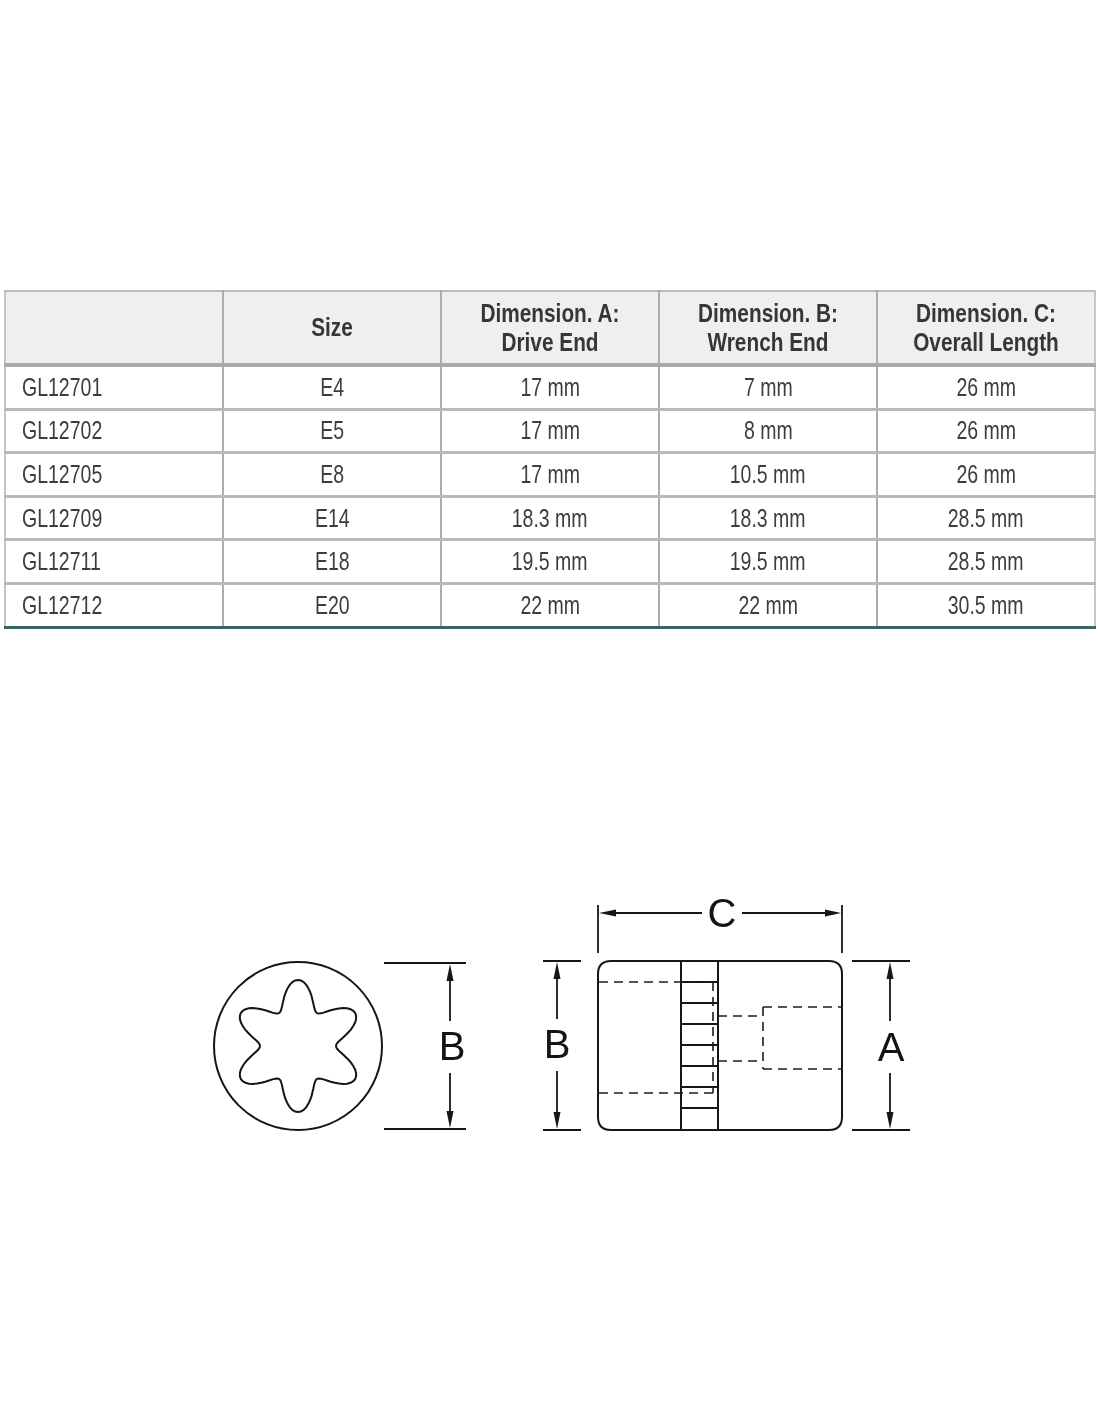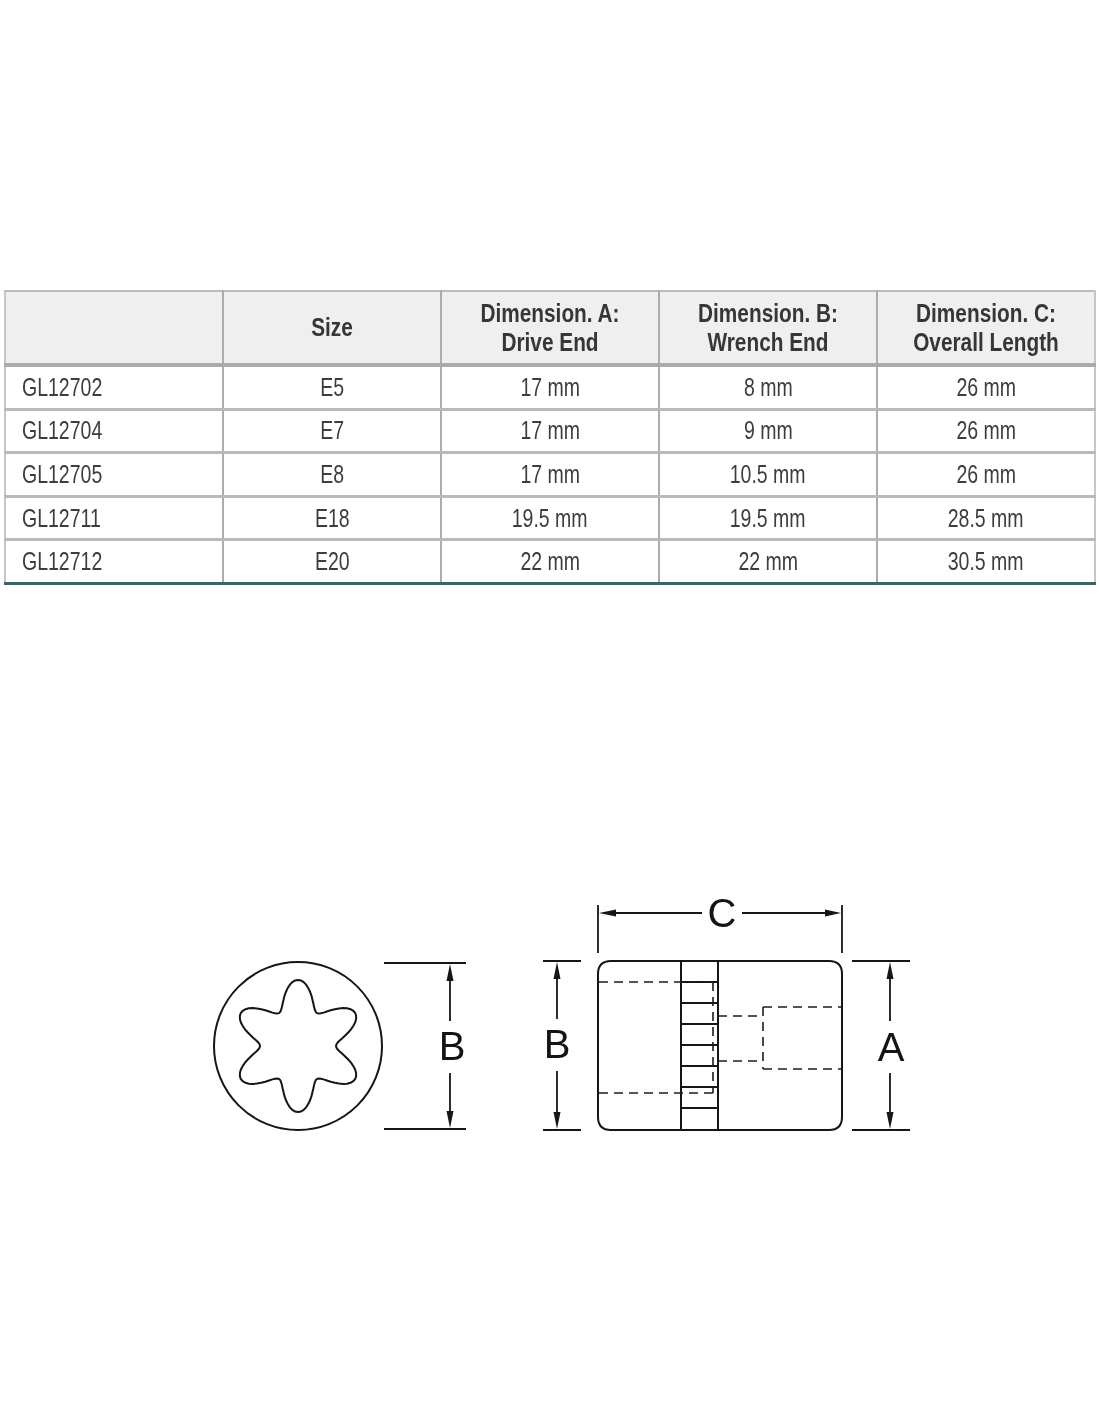--- a/index.html
+++ b/index.html
@@ -73,39 +73,46 @@
           <span class="hline">Wrench End</span>
         </th>
         <th>
           <span class="hline">Dimension. C:</span>
           <span class="hline">Overall Length</span>
         </th>
       </tr>
     </thead>
     <tbody>
       <tr>
+        <td class="code"><span class="cx">GL12701</span></td>
+        <td><span class="cx">E4</span></td>
+        <td><span class="cx">17 mm</span></td>
+        <td><span class="cx">7 mm</span></td>
+        <td><span class="cx">26 mm</span></td>
+      </tr>
+      <tr>
         <td class="code"><span class="cx">GL12702</span></td>
         <td><span class="cx">E5</span></td>
         <td><span class="cx">17 mm</span></td>
         <td><span class="cx">8 mm</span></td>
         <td><span class="cx">26 mm</span></td>
       </tr>
       <tr>
-        <td class="code"><span class="cx">GL12704</span></td>
-        <td><span class="cx">E7</span></td>
-        <td><span class="cx">17 mm</span></td>
-        <td><span class="cx">9 mm</span></td>
-        <td><span class="cx">26 mm</span></td>
-      </tr>
-      <tr>
         <td class="code"><span class="cx">GL12705</span></td>
         <td><span class="cx">E8</span></td>
         <td><span class="cx">17 mm</span></td>
         <td><span class="cx">10.5 mm</span></td>
         <td><span class="cx">26 mm</span></td>
+      </tr>
+      <tr>
+        <td class="code"><span class="cx">GL12709</span></td>
+        <td><span class="cx">E14</span></td>
+        <td><span class="cx">18.3 mm</span></td>
+        <td><span class="cx">18.3 mm</span></td>
+        <td><span class="cx">28.5 mm</span></td>
       </tr>
       <tr>
         <td class="code"><span class="cx">GL12711</span></td>
         <td><span class="cx">E18</span></td>
         <td><span class="cx">19.5 mm</span></td>
         <td><span class="cx">19.5 mm</span></td>
         <td><span class="cx">28.5 mm</span></td>
       </tr>
       <tr>
         <td class="code"><span class="cx">GL12712</span></td>

